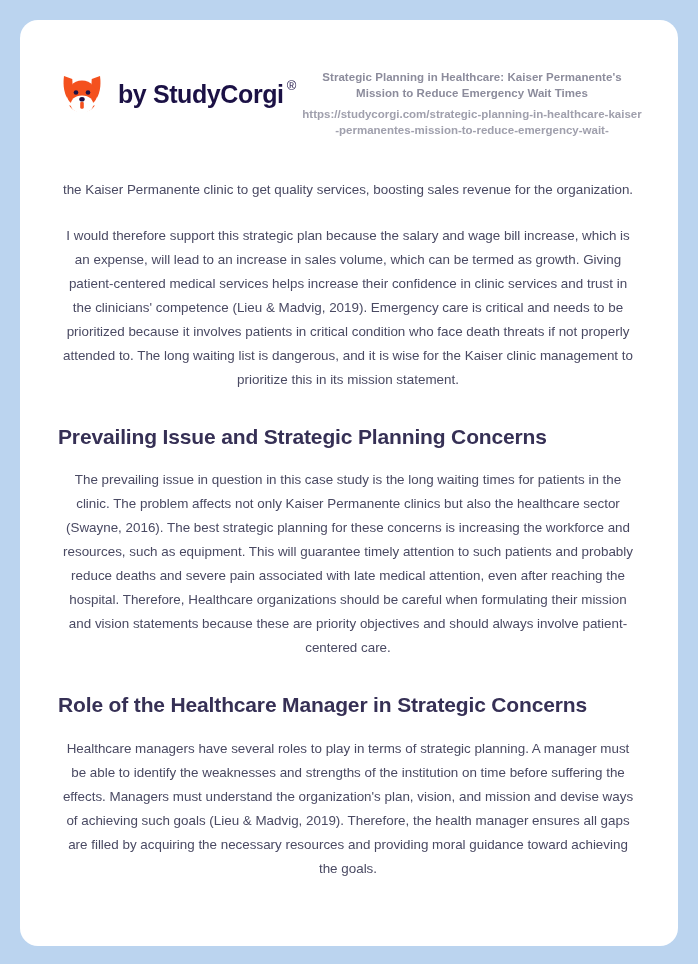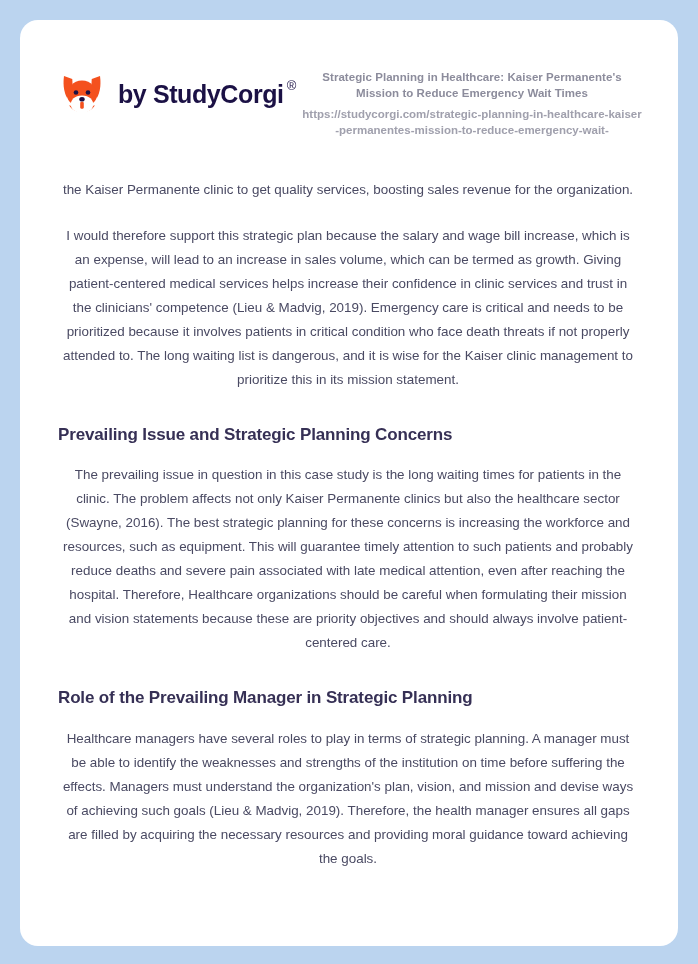--- a/index.html
+++ b/index.html
@@ -107,21 +107,21 @@
     text-align: center;
   }
 
   .doc-body p:last-child {
     margin-bottom: 0;
     margin-top: 8px;
   }
 
   .doc-body h2 {
     margin: 32px 0 18px 0;
-    font-size: 17px;
+    font-size: 21px;
     font-weight: bold;
     line-height: 1.25;
     color: #363055;
     letter-spacing: -0.15px;
   }
 </style>
 </head>
 <body>
 
 <div class="page-card">
@@ -168,19 +168,19 @@
   <main class="doc-body">
 
     <p>the Kaiser Permanente clinic to get quality services, boosting sales revenue for the organization.</p>
 
     <p>I would therefore support this strategic plan because the salary and wage bill increase, which is an expense, will lead to an increase in sales volume, which can be termed as growth. Giving patient-centered medical services helps increase their confidence in clinic services and trust in the clinicians' competence (Lieu &amp; Madvig, 2019). Emergency care is critical and needs to be prioritized because it involves patients in critical condition who face death threats if not properly attended to. The long waiting list is dangerous, and it is wise for the Kaiser clinic management to prioritize this in its mission statement.</p>
 
     <h2>Prevailing Issue and Strategic Planning Concerns</h2>
 
     <p>The prevailing issue in question in this case study is the long waiting times for patients in the clinic. The problem affects not only Kaiser Permanente clinics but also the healthcare sector (Swayne, 2016). The best strategic planning for these concerns is increasing the workforce and resources, such as equipment. This will guarantee timely attention to such patients and probably reduce deaths and severe pain associated with late medical attention, even after reaching the hospital. Therefore, Healthcare organizations should be careful when formulating their mission and vision statements because these are priority objectives and should always involve patient-centered care.</p>
 
-    <h2>Role of the Prevailing Manager in Strategic Planning</h2>
+    <h2>Role of the Healthcare Manager in Strategic Concerns</h2>
 
     <p>Healthcare managers have several roles to play in terms of strategic planning. A manager must be able to identify the weaknesses and strengths of the institution on time before suffering the effects. Managers must understand the organization's plan, vision, and mission and devise ways of achieving such goals (Lieu &amp; Madvig, 2019). Therefore, the health manager ensures all gaps are filled by acquiring the necessary resources and providing moral guidance toward achieving the goals.</p>
 
   </main>
 
 </div>
 
 </body></html>

